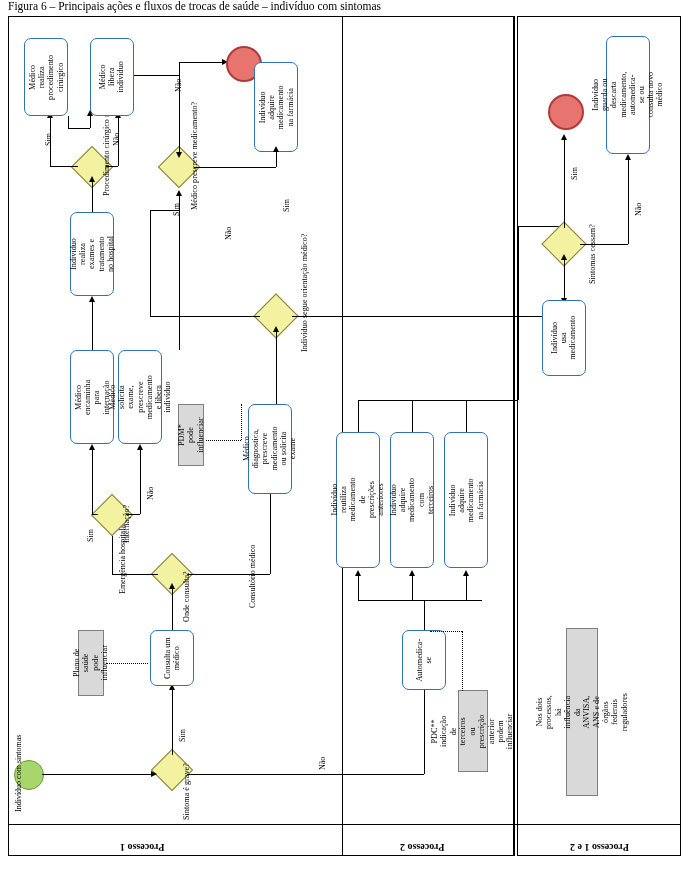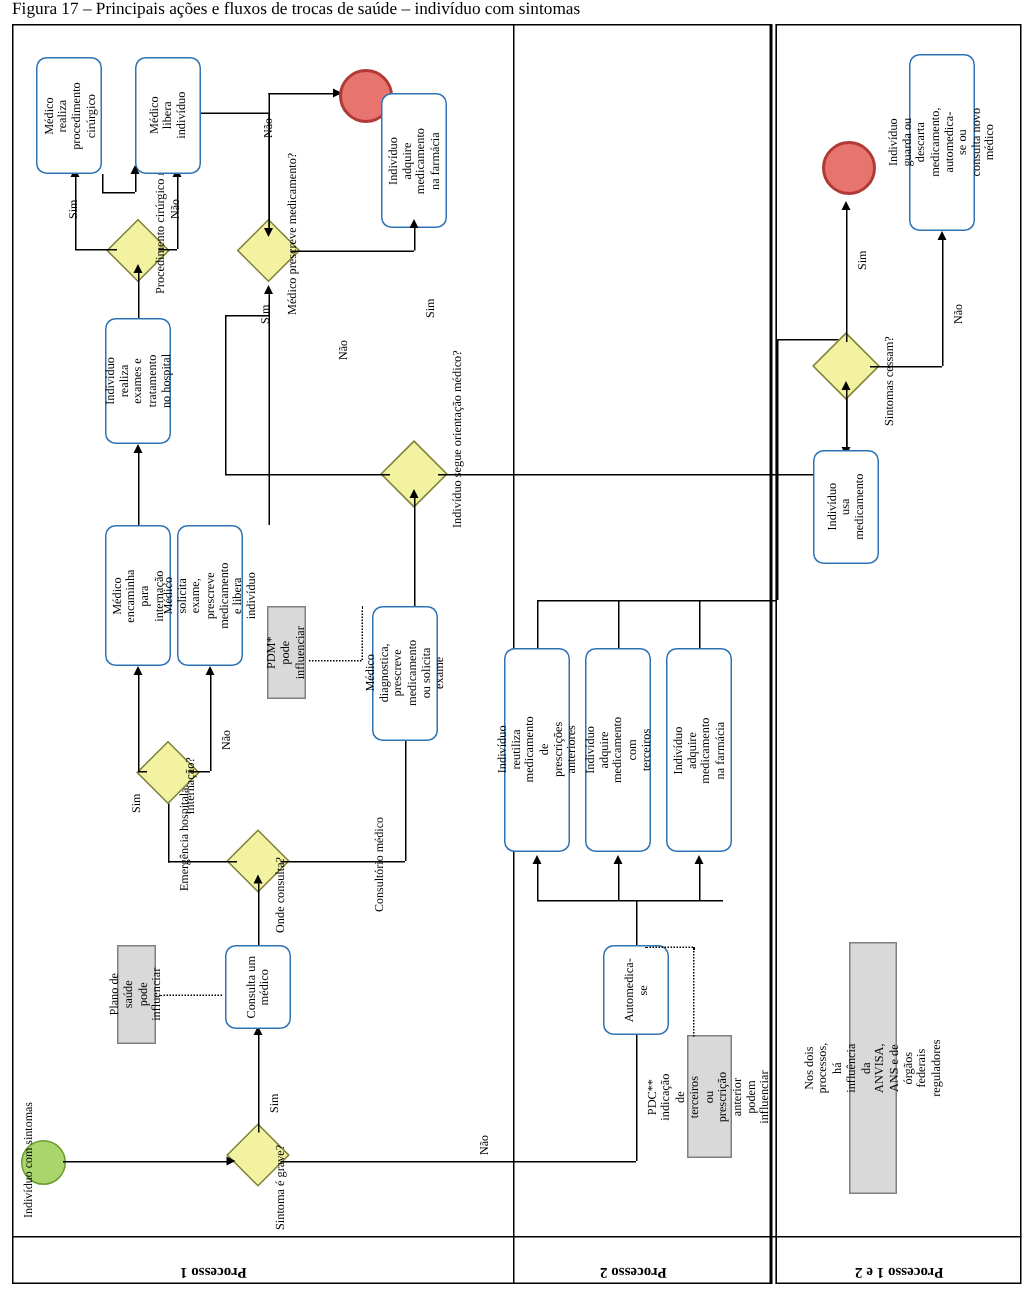--- a/index.html
+++ b/index.html
@@ -46,21 +46,21 @@
   .ar-right{border-top:3.5px solid transparent;border-bottom:3.5px solid transparent;border-left:6px solid #000;}
 
   .elabel{position:absolute;font-size:8px;font-family:"Liberation Serif",serif;white-space:nowrap;
     transform:rotate(-90deg);transform-origin:left top;}
 </style>
 </head>
 <body>
 
 <div id="page">
 
-  <div class="caption">Figura 17 – Principais ações e fluxos de trocas de saúde – indivíduo com sintomas</div>
+  <div class="caption">Figura 6 – Principais ações e fluxos de trocas de saúde – indivíduo com sintomas</div>
 
   <div id="canvas">
 
     <div class="lane" style="left:8px;top:16px;width:506px;height:840px;"></div>
     <div class="lane" style="left:514px;top:16px;width:0px;height:840px;border-left:1px solid #000;border-top:none;border-right:none;border-bottom:none;"></div>
     <div class="lane" style="left:514px;top:16px;width:0px;height:0px;border:none;"></div>
 
     <div class="ln lnv" style="left:342px;top:16px;height:840px;"></div>
     <div class="ln lnv" style="left:517px;top:16px;height:840px;"></div>
     <div class="lane" style="left:517px;top:16px;width:164px;height:840px;"></div>

